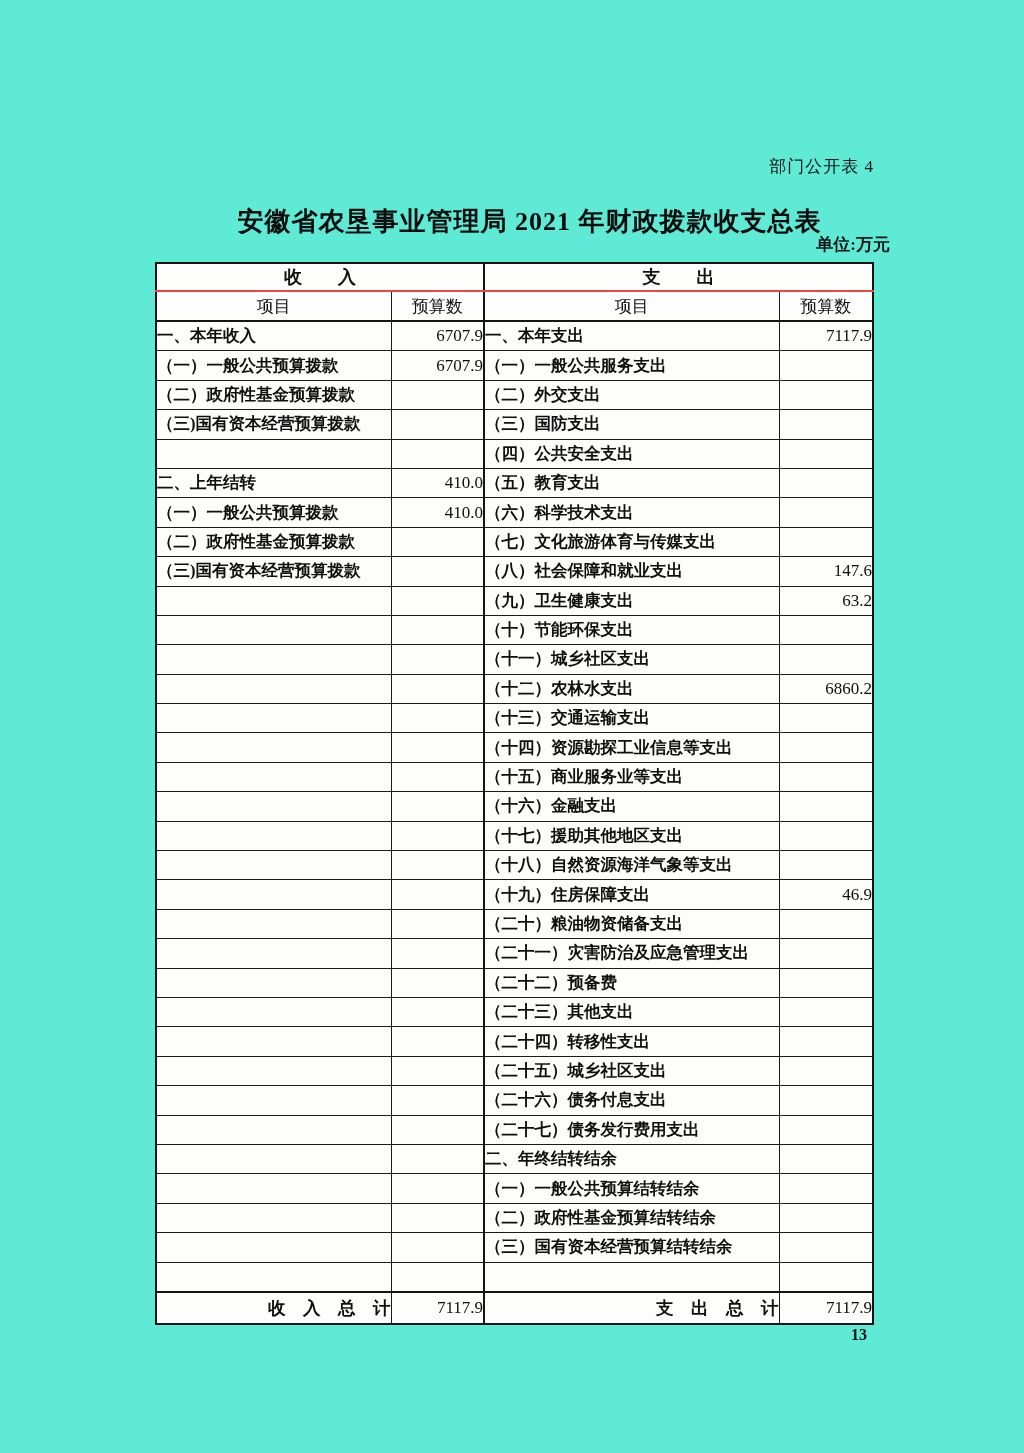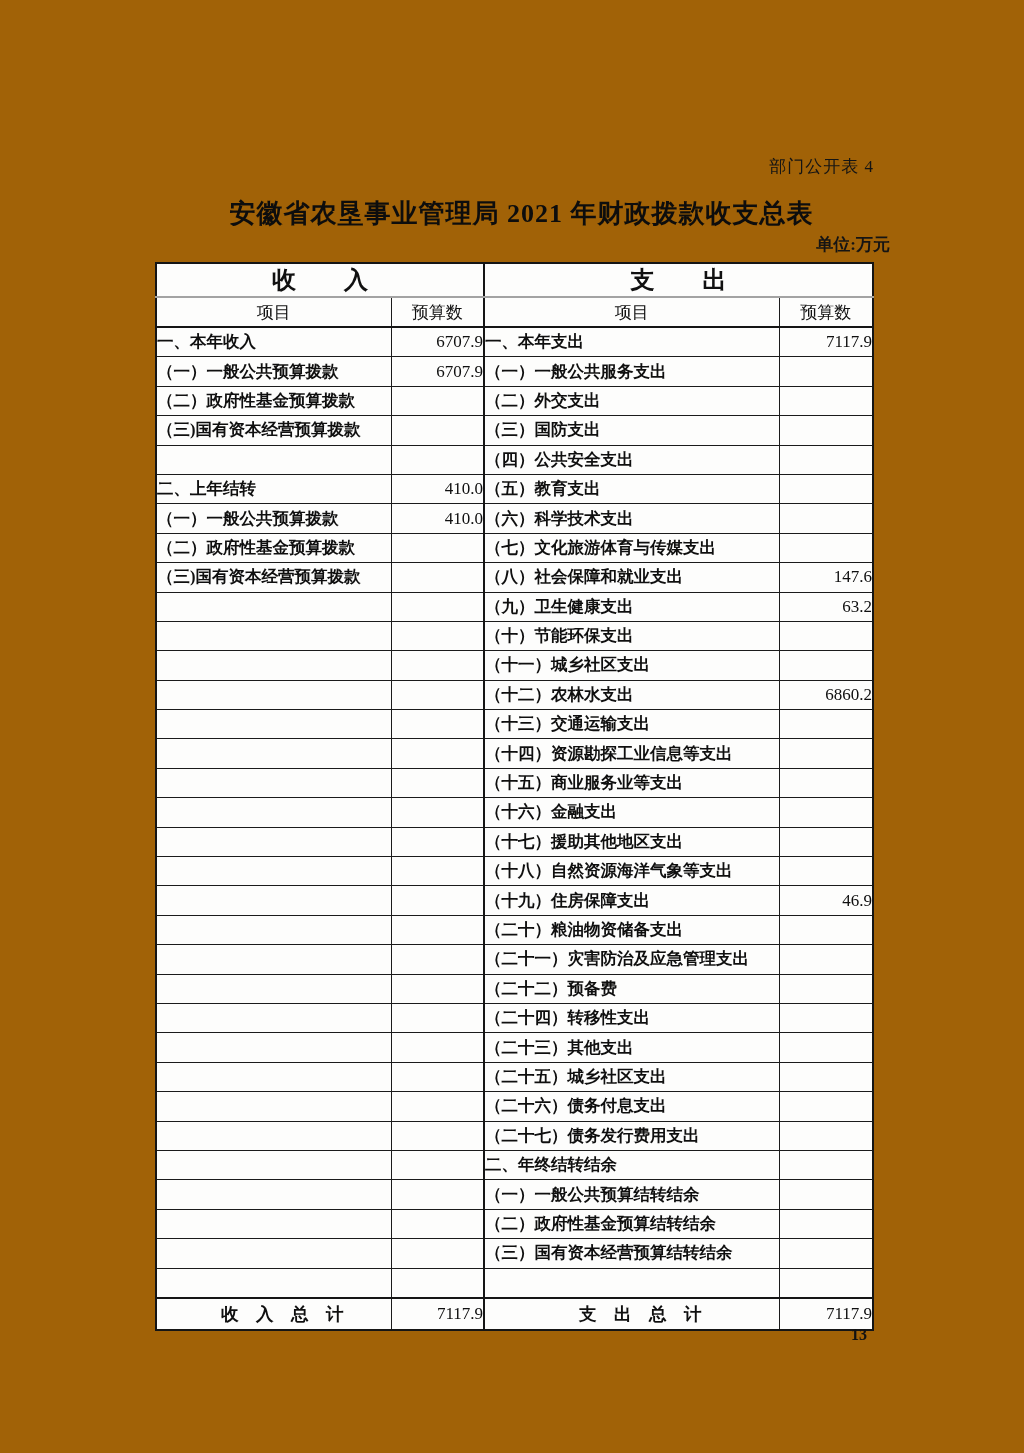--- a/index.html
+++ b/index.html
@@ -5,34 +5,34 @@
   html, body { margin: 0; padding: 0; }
   body {
     width: 1024px; height: 1453px;
     background: #e9e9e7;
     font-family: "Liberation Serif", "DejaVu Serif", serif;
     color: #111;
     position: relative;
   }
   .page {
     position: absolute; inset: 0;
-    background: #a16207;
+    background: #5eead4;
     overflow: hidden;
   }
   .corner-label {
     position: absolute;
     top: 155px; right: 150px;
     font-size: 17px;
     letter-spacing: 1px;
     color: #141414;
   }
   .doc-title {
     position: absolute;
     top: 188px; left: 155px; width: 717px;
-    margin: 8px;
+    margin: 16px;
     text-align: center;
     font-size: 26px;
     font-weight: 800;
     letter-spacing: 1px;
     color: #0d0d0d;
   }
   .unit-label {
     position: absolute;
     top: 233px; right: 134px;
     font-size: 17px;
@@ -54,24 +54,24 @@
     white-space: nowrap;
     padding: 0;
   }
   table.budget .sec { border-left: 2px solid #151515; }
   col.c-item-l { width: 235px; }
   col.c-val-l  { width: 93px;  }
   col.c-item-r { width: 295px; }
   col.c-val-r  { width: 94px;  }
   tr.h1 th {
     height: 26px;
-    font-size: 24px;
+    font-size: 18px;
     font-weight: 700;
     text-align: center;
-    border-bottom: 2px solid #a3a3a3;
+    border-bottom: 2px solid #ef4444;
   }
   tr.h2 th {
     height: 28px;
     font-size: 17px;
     font-weight: 400;
     text-align: center;
     border-bottom: 2px solid #151515;
   }
   tbody td { height: 28.4px; }
   td.item {
@@ -84,21 +84,21 @@
   td.val {
     padding-right: 8px;
     font-size: 17px;
     font-weight: 500;
     text-align: right;
     font-family: "Liberation Serif", "DejaVu Serif", serif;
     color: #0f0f0f;
   }
   tr.total-row td { height: 30px; border-top: 2px solid #151515; }
   tr.total-row td.item {
-    text-align: center;
+    text-align: right;
     padding-left: 17px;
     font-size: 17.5px;
   }
   .page-number {
     position: absolute;
     top: 1326px; left: 851px;
     font-size: 16px;
     font-weight: 700;
   }
 </style>
@@ -267,27 +267,27 @@
         </tr>
         <tr>
           <td class="item"></td>
           <td class="val"></td>
           <td class="item sec">（二十二）预备费</td>
           <td class="val"></td>
         </tr>
         <tr>
           <td class="item"></td>
           <td class="val"></td>
+          <td class="item sec">（二十三）其他支出</td>
+          <td class="val"></td>
+        </tr>
+        <tr>
+          <td class="item"></td>
+          <td class="val"></td>
           <td class="item sec">（二十四）转移性支出</td>
-          <td class="val"></td>
-        </tr>
-        <tr>
-          <td class="item"></td>
-          <td class="val"></td>
-          <td class="item sec">（二十三）其他支出</td>
           <td class="val"></td>
         </tr>
         <tr>
           <td class="item"></td>
           <td class="val"></td>
           <td class="item sec">（二十五）城乡社区支出</td>
           <td class="val"></td>
         </tr>
         <tr>
           <td class="item"></td>

